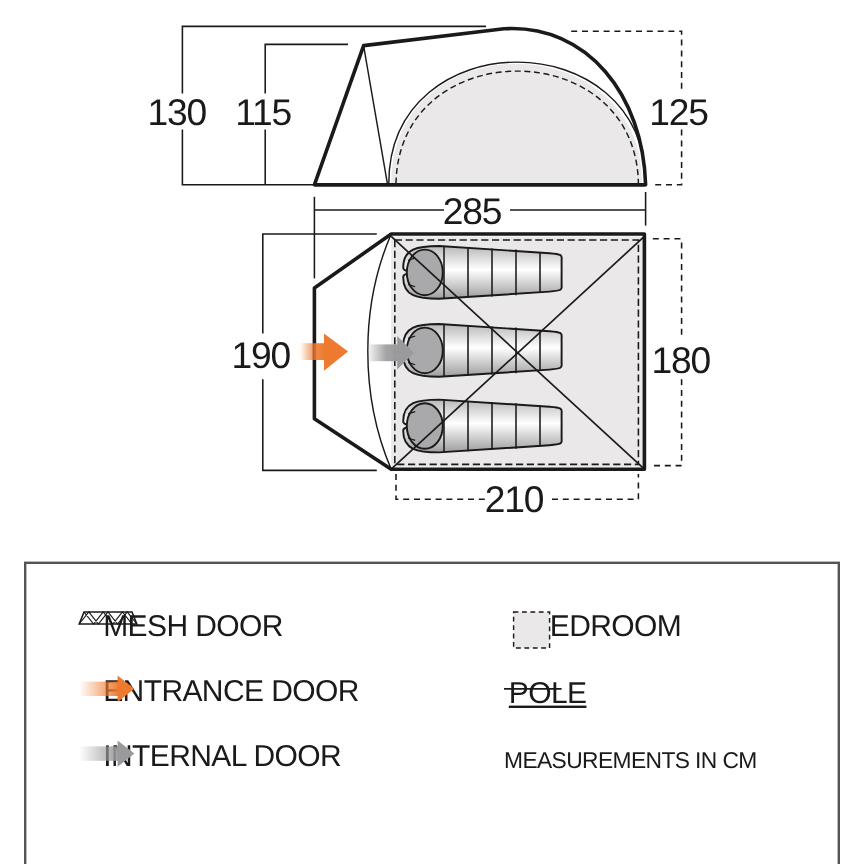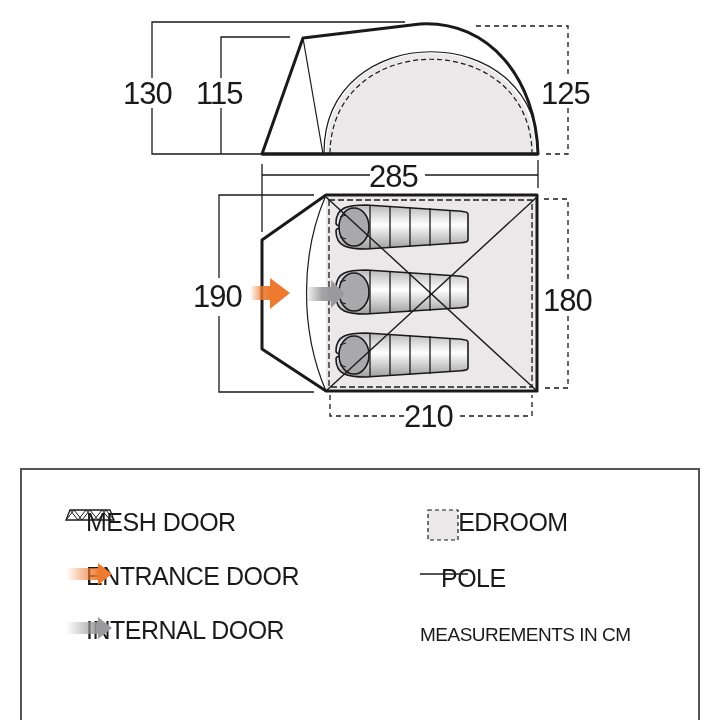--- a/index.html
+++ b/index.html
@@ -171,18 +171,18 @@
   <div class="lg-item" style="left:404px; top:38px;">
     <svg width="34" height="34" viewBox="0 0 34 34">
       <rect x="2" y="2" width="30" height="30" fill="#ebe8ea" stroke="#1a1a1a" stroke-width="1.2" stroke-dasharray="4,3"></rect>
     </svg>
     <span class="lg-label" style="margin-left:16px;">BEDROOM</span>
   </div>
   <div class="lg-item" style="left:398px; top:94px;">
     <svg width="50" height="20" viewBox="0 0 50 20">
       <line x1="0" y1="10" x2="48" y2="10" stroke="#1a1a1a" stroke-width="1.4"></line>
     </svg>
-    <span class="lg-label" style="margin-left:21px;">POLE</span>
+    <span class="lg-label" style="margin-left:4px;text-decoration:underline;">POLE</span>
   </div>
   <div class="lg-item" style="left:398px; top:154px;align-items:center;">
     <span class="lg-small">MEASUREMENTS IN CM</span>
   </div>
 </div>
 
 </body></html>

